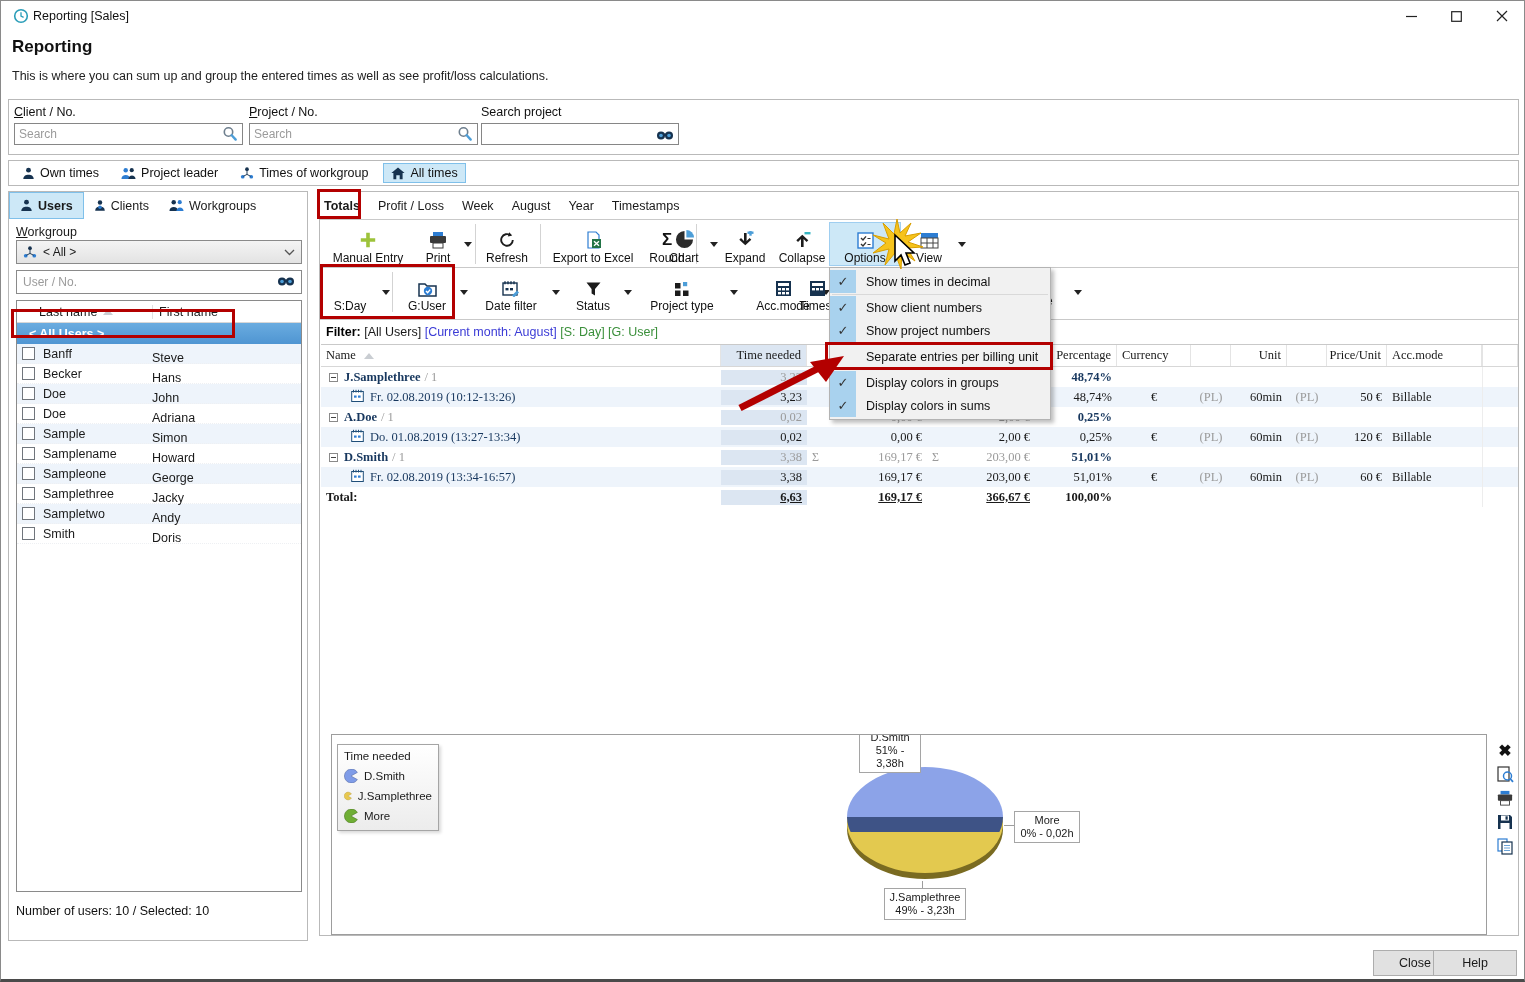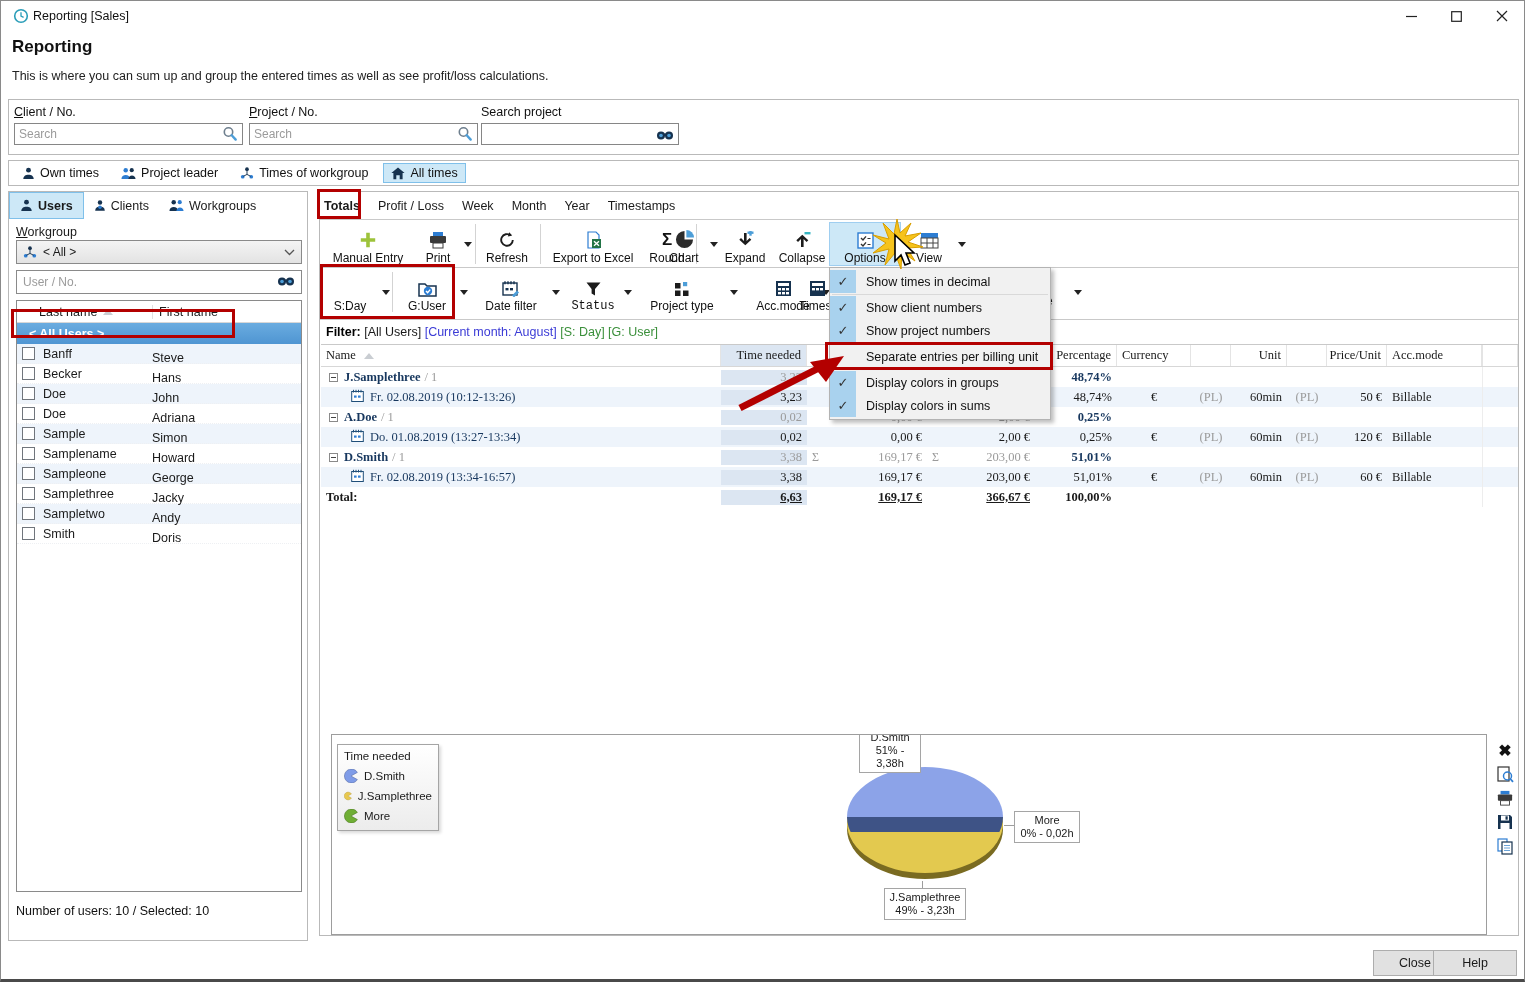--- a/index.html
+++ b/index.html
@@ -326,21 +326,21 @@
         </div>
     </div>
     <div id="usercount">Number of users: 10 / Selected: 10</div>
   </div>
 
   <div id="rpanel">
     <div class="rtabs">
       <span class="rtab sel">Totals</span>
       <span class="rtab">Profit / Loss</span>
       <span class="rtab">Week</span>
-      <span class="rtab">Month</span>
+      <span class="rtab">August</span>
       <span class="rtab">Year</span>
       <span class="rtab">Timestamps</span>
     </div>
 
     <div id="tb1">
       <div class="tbtn" style="left:4px;width:88px;">
         <svg width="18" height="18" viewBox="0 0 20 20">
             <path d="M8 2h4v6h6v4h-6v6H8v-6H2V8h6z" fill="#9dc33b"></path>
           </svg>
         <span class="lbl">Manual Entry</span>
@@ -451,21 +451,21 @@
         <svg width="18" height="17" viewBox="0 0 18 17">
             <rect x="1" y="3" width="14" height="12" fill="#fff" stroke="#16324f" stroke-width="1.4"></rect>
             <path d="M3 1.2v3M6 1.2v3M9 1.2v3M12 1.2v3" stroke="#16324f" stroke-width="1.4"></path>
             <rect x="3.5" y="8" width="3" height="2.4" fill="#16324f"></rect>
             <rect x="8" y="8" width="3" height="2.4" fill="#16324f"></rect>
             <path d="M10 15.5l5-5 2 2-5 5z" fill="#4d9ed8"></path>
           </svg>
         <span class="lbl">Date filter</span>
       </div>
       <span class="darr" style="left:232px;"></span>
-      <div class="tbtn" style="left:250px;width:46px;font-family:Liberation Mono, monospace;">
+      <div class="tbtn" style="left:250px;width:46px;">
         <svg width="17" height="16" viewBox="0 0 17 16">
             <path d="M1.5 1.5h14L10 8v6.5l-3.4-2V8z" fill="#1c1c1c"></path>
           </svg>
         <span class="lbl">Status</span>
       </div>
       <span class="darr" style="left:304px;"></span>
       <div class="tbtn" style="left:322px;width:80px;">
         <svg width="16" height="16" viewBox="0 0 16 16">
             <rect x="1" y="2" width="5.5" height="5.5" fill="#1c1c1c"></rect>
             <rect x="9" y="1" width="4.2" height="4.2" fill="#4d9ed8"></rect>

